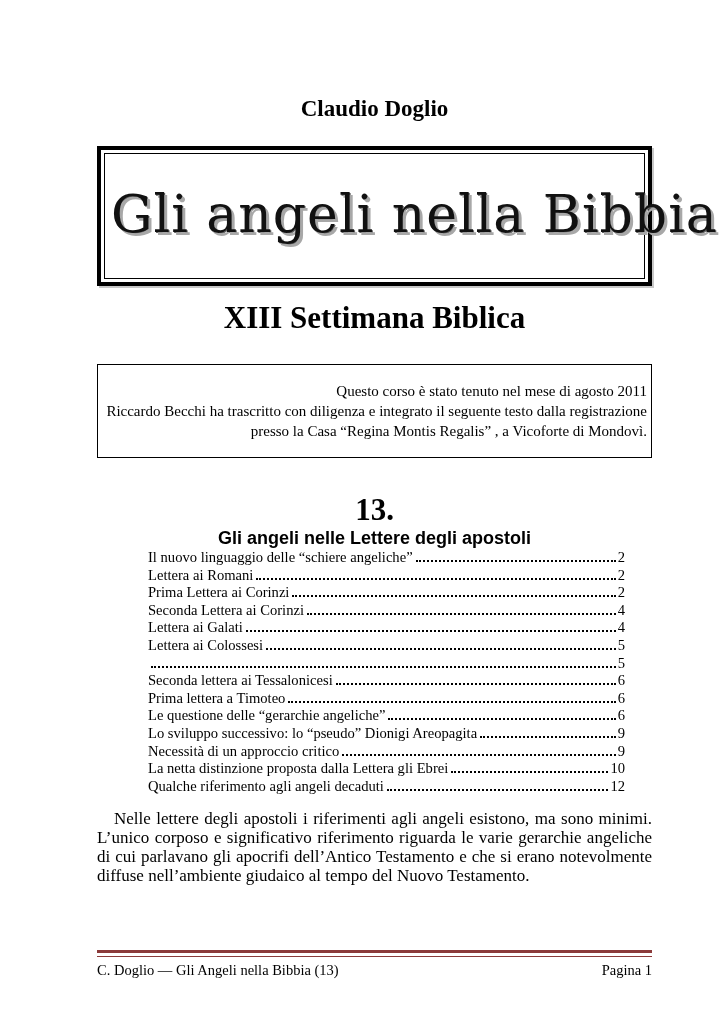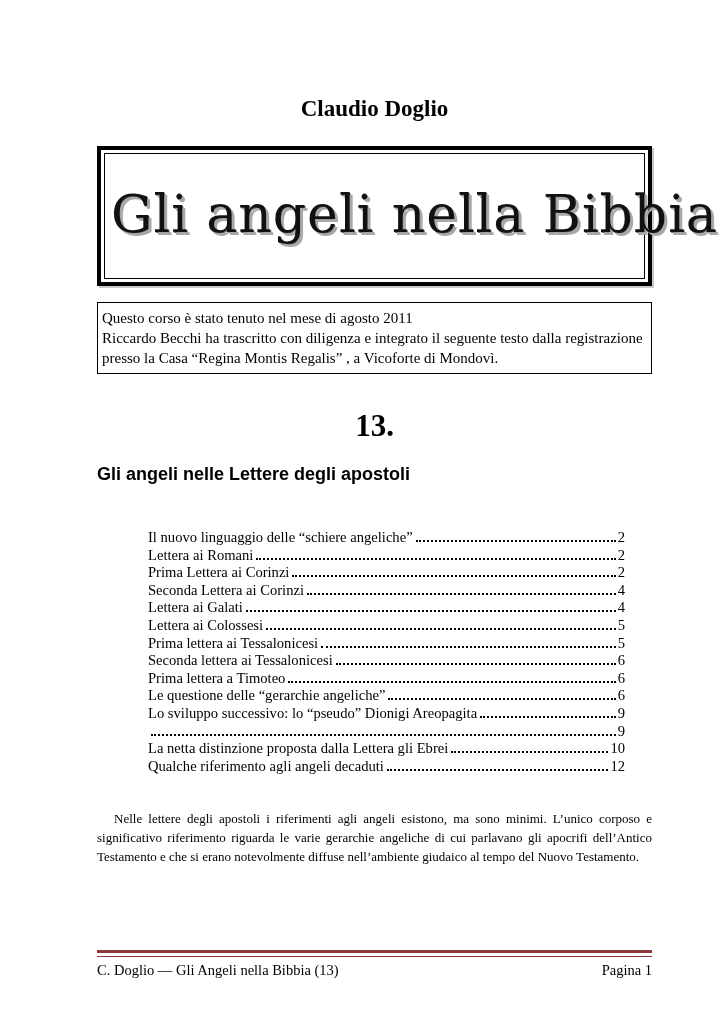--- a/index.html
+++ b/index.html
@@ -48,42 +48,41 @@
     text-shadow: 3px 3px 0 #a8a8a8, 1px 1px 0 #666666;
     white-space: nowrap;
   }
   .subtitle {
     margin-top: 14px;
     text-align: center;
     font-size: 31px;
     font-weight: bold;
   }
   .notice-box {
-    margin-top: 16px;
+    margin-top: 28px;
     border: 1px solid #000000;
-    padding: 5px 4px;
-    text-align: left;
+    padding: 16px 4px;
+    text-align: right;
     font-size: 15px;
     line-height: 20px;
   }
   .chapter-number {
     margin-top: 34px;
     text-align: center;
     font-size: 31px;
     font-weight: bold;
   }
   .chapter-title {
-    margin-top: 20px;
-    text-align: left;
+    margin-top: 0;
+    text-align: center;
     font-family: "Liberation Sans", sans-serif;
     font-size: 18px;
     font-weight: bold;
   }
   .toc {
-    margin-top: 44px;
     margin-left: 51px;
     margin-right: 27px;
     font-size: 14.6px;
   }
   .toc-row {
     display: flex;
     align-items: baseline;
     line-height: 17.6px;
   }
   .toc-label {
@@ -92,22 +91,22 @@
   .toc-dots {
     flex: 1;
     border-bottom: 2px dotted #000000;
     margin: 0 2px 3px 3px;
     min-width: 12px;
   }
   .toc-page {
     white-space: nowrap;
   }
   .intro {
-    margin-top: 34px;
-    font-size: 13px;
+    margin-top: 14px;
+    font-size: 17px;
     line-height: 19px;
     text-align: justify;
     text-indent: 17px;
   }
   .footer {
     position: absolute;
     left: 97px;
     width: 555px;
     top: 950px;
   }
@@ -129,20 +128,21 @@
 <div class="page">
 
   <div class="author">Claudio Doglio</div>
 
   <div class="title-box-outer">
     <div class="title-box-inner">
       <span class="main-title">Gli angeli nella Bibbia</span>
     </div>
   </div>
 
+  <div class="subtitle">XIII Settimana Biblica</div>
 
   <div class="notice-box">
     <div>Questo corso è stato tenuto nel mese di agosto 2011</div>
     <div>Riccardo Becchi ha trascritto con diligenza e integrato il seguente testo dalla registrazione</div>
     <div>presso la Casa “Regina Montis Regalis” , a Vicoforte di Mondovì.</div>
   </div>
 
   <div class="chapter-number">13.</div>
   <div class="chapter-title">Gli angeli nelle Lettere degli apostoli</div>
 
@@ -171,21 +171,20 @@
       <span class="toc-label">Lettera ai Galati</span>
       <span class="toc-dots"></span>
       <span class="toc-page">4</span>
     </div>
     <div class="toc-row">
       <span class="toc-label">Lettera ai Colossesi</span>
       <span class="toc-dots"></span>
       <span class="toc-page">5</span>
     </div>
     <div class="toc-row">
-      <span class="toc-label">Prima lettera ai Tessalonicesi</span>
       <span class="toc-dots"></span>
       <span class="toc-page">5</span>
     </div>
     <div class="toc-row">
       <span class="toc-label">Seconda lettera ai Tessalonicesi</span>
       <span class="toc-dots"></span>
       <span class="toc-page">6</span>
     </div>
     <div class="toc-row">
       <span class="toc-label">Prima lettera a Timoteo</span>
@@ -196,20 +195,21 @@
       <span class="toc-label">Le questione delle “gerarchie angeliche”</span>
       <span class="toc-dots"></span>
       <span class="toc-page">6</span>
     </div>
     <div class="toc-row">
       <span class="toc-label">Lo sviluppo successivo: lo “pseudo” Dionigi Areopagita</span>
       <span class="toc-dots"></span>
       <span class="toc-page">9</span>
     </div>
     <div class="toc-row">
+      <span class="toc-label">Necessità di un approccio critico</span>
       <span class="toc-dots"></span>
       <span class="toc-page">9</span>
     </div>
     <div class="toc-row">
       <span class="toc-label">La netta distinzione proposta dalla Lettera gli Ebrei</span>
       <span class="toc-dots"></span>
       <span class="toc-page">10</span>
     </div>
     <div class="toc-row">
       <span class="toc-label">Qualche riferimento agli angeli decaduti</span>

